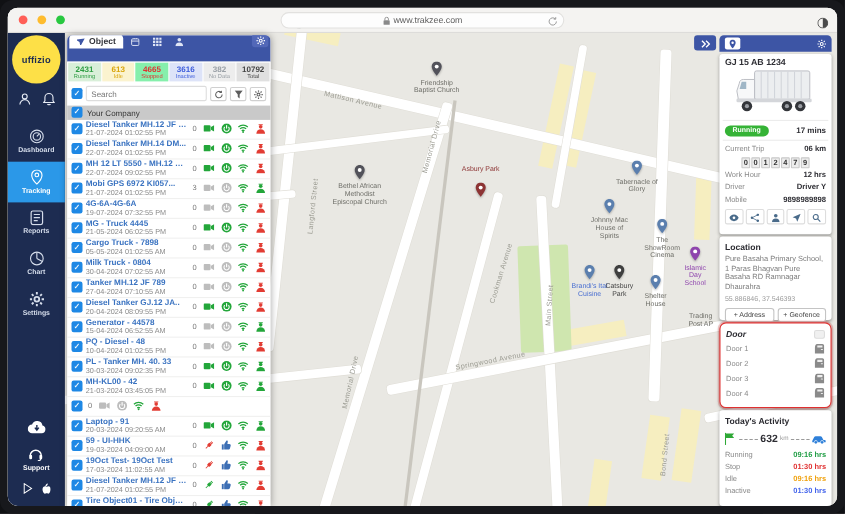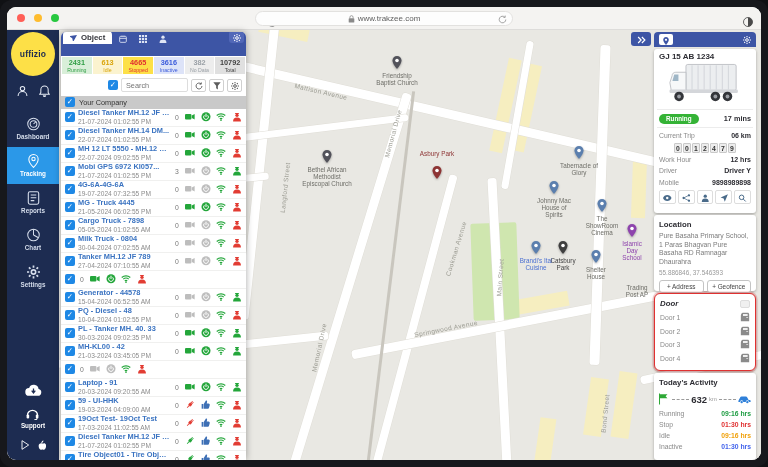--- a/index.html
+++ b/index.html
@@ -50,21 +50,21 @@
   .op-tab{background:#fff;border-radius:4px 4px 0 0;height:13px;display:flex;align-items:center;gap:3px;padding:0 7px;font-size:7.8px;font-weight:bold;color:#33343a;}
   .op-tab svg{width:8px;height:8px;color:#3d55a5;}
   .op-ictab{width:20px;height:13px;display:flex;align-items:center;justify-content:center;color:#dfe5f5;}
   .op-ictab svg{width:8px;height:8px;}
   .op-gear{margin-left:auto;margin-bottom:1.5px;width:15px;height:12px;background:#5268b8;border-radius:3px;display:flex;align-items:center;justify-content:center;color:#fff;}
   .op-gear svg{width:8px;height:8px;}
   .stats{display:grid;grid-template-columns:repeat(6,1fr);gap:1px;background:#fff;padding:1px;}
   .stat{text-align:center;padding:1.5px 0 1px;cursor:pointer;}
   .stat b{display:block;font-size:7.3px;line-height:8px;}
   .stat i{display:block;font-style:normal;font-size:5.2px;line-height:6px;}
-  .srow{height:21px;display:flex;align-items:center;gap:3px;padding:0 4px;margin-left:43px;}
+  .srow{height:21px;display:flex;align-items:center;gap:3px;padding:0 4px;}
   .cb{width:10px;height:10px;background:#1e88e5;border-radius:2px;flex:none;position:relative;}
   .cb::after{content:"✓";position:absolute;left:0;top:0;right:0;bottom:0;color:#fff;font-size:7.5px;line-height:10px;text-align:center;}
   .srch{flex:1;height:14px;border:1px solid #ddd;border-radius:2px;font-size:7.3px;padding:0 4px;color:#444;outline:none;min-width:0;}
   .sbtn{width:15px;height:13px;border:1px solid #d0d0d0;border-radius:2px;background:#fff;display:flex;align-items:center;justify-content:center;color:#5d5d5d;padding:0;}
   .sbtn svg{width:8px;height:8px;}
   .grow{height:13px;background:#c9c9c9;display:flex;align-items:center;gap:4px;padding:0 4px;font-size:7.3px;font-weight:normal;color:#333;}
   .veh-list{flex:1;overflow:hidden;}
   .vrow{height:18px;display:flex;align-items:center;gap:3px;padding:0 3px 0 4px;border-bottom:1px solid #f0f0ef;cursor:pointer;}
   .vtxt{flex:1;min-width:0;}
   .vname{display:block;font-size:7.4px;font-weight:bold;color:#3a73c1;white-space:nowrap;overflow:hidden;text-overflow:ellipsis;line-height:8.5px;}
@@ -398,21 +398,21 @@
       </div>
       <div class="stats" id="stats">
             <div class="stat" style="background:#d9efd9;color:#2f9e44">
               <b>2431</b>
               <i>Running</i>
             </div>
             <div class="stat" style="background:#fbf3cf;color:#d9a40a">
               <b>613</b>
               <i>Idle</i>
             </div>
-            <div class="stat" style="background:#fde047;color:#e03131">
+            <div class="stat" style="background:#86efac;color:#e03131">
               <b>4665</b>
               <i>Stopped</i>
             </div>
             <div class="stat" style="background:#dde3f8;color:#3b5bdb">
               <b>3616</b>
               <i>Inactive</i>
             </div>
             <div class="stat" style="background:#ededed;color:#9aa0a6">
               <b>382</b>
               <i>No Data</i>
@@ -767,20 +767,24 @@
               <span class="vic st-alert">
                 <svg viewBox="0 0 12 12" fill="currentColor">
                   <path d="M3.4 1.2h5.2l-.5 1.2H3.9z"></path>
                   <circle cx="6" cy="4.2" r="2.1"></circle>
                   <path d="M1 12a5 5 0 0 1 10 0z"></path>
                 </svg>
               </span>
             </div>
             <div class="vrow">
               <span class="cb"></span>
+              <span class="vtxt">
+                <span class="vname">Diesel Tanker GJ.12 JA..</span>
+                <span class="vdate">20-04-2024 08:09:55 PM</span>
+              </span>
               <span class="vcount">0</span>
               <span class="vic st-on">
                 <svg viewBox="0 0 14 10">
                   <rect width="9" height="8" y="1" rx="1.5" fill="currentColor"></rect>
                   <path d="M9.5 3.3L13.5 1v8L9.5 6.7z" fill="currentColor"></path>
                 </svg>
               </span>
               <span class="vic st-on">
                 <svg viewBox="0 0 12 12">
                   <circle cx="6" cy="6" r="5.7" fill="currentColor"></circle>

